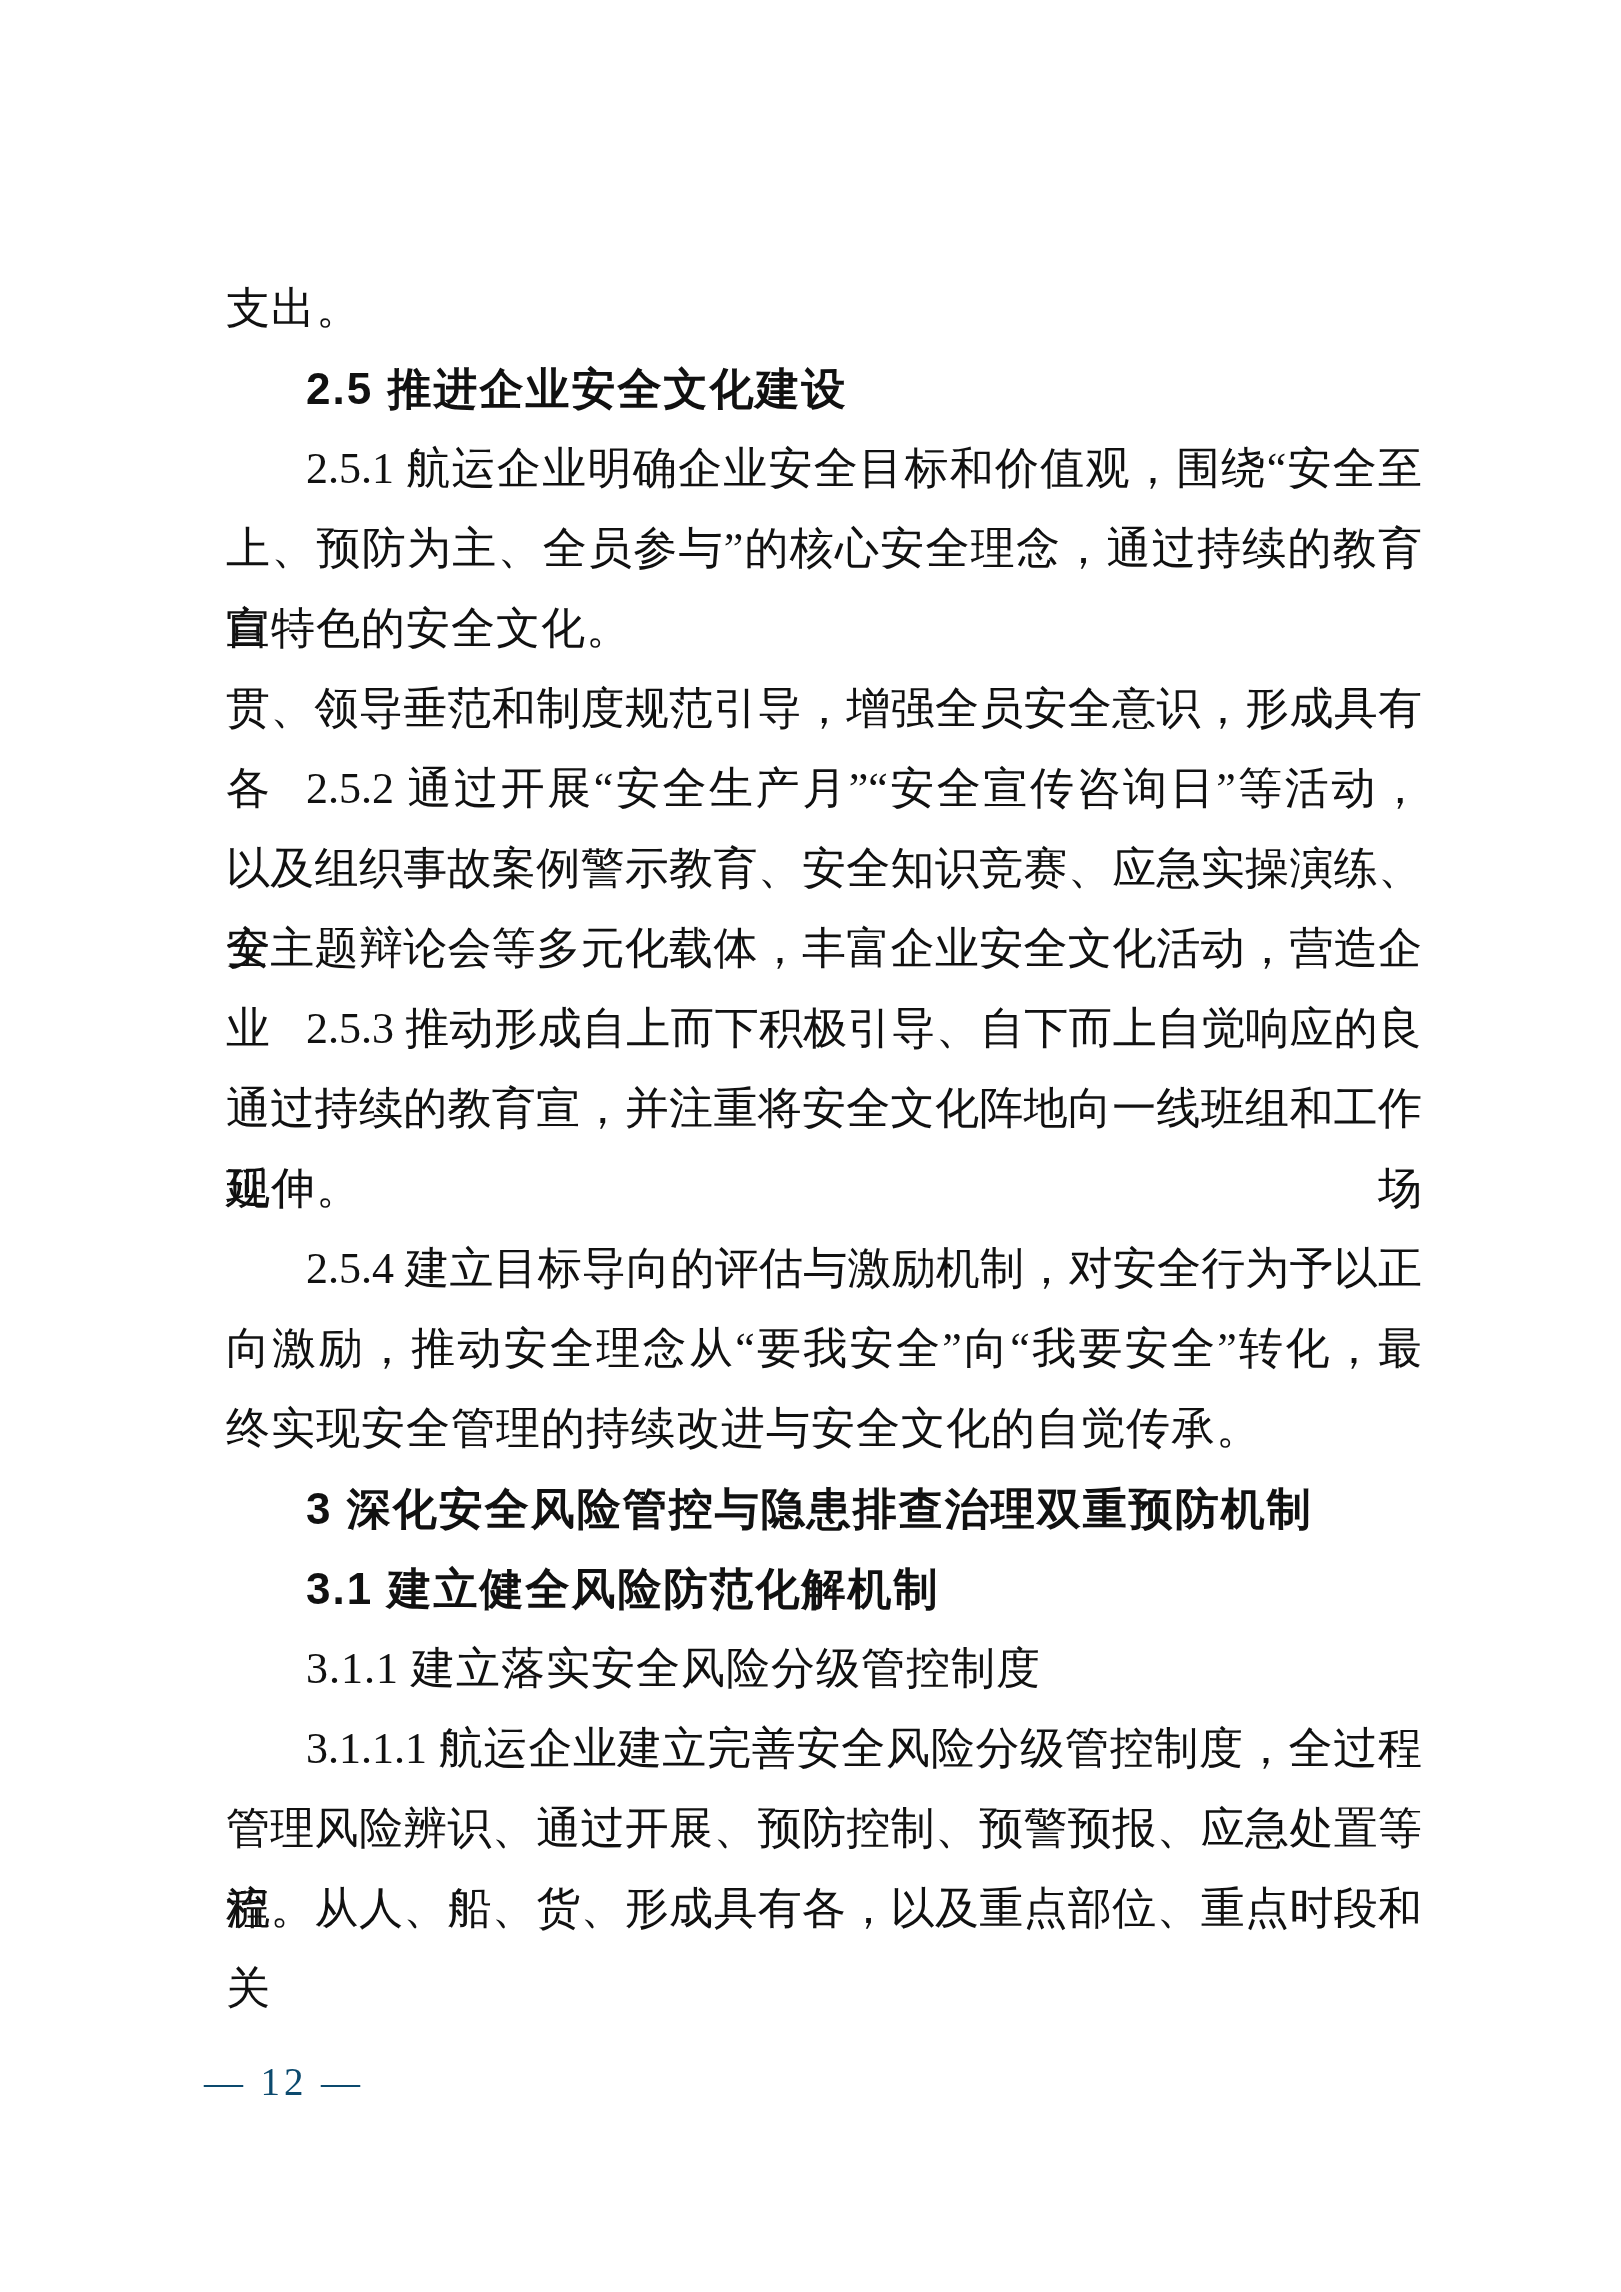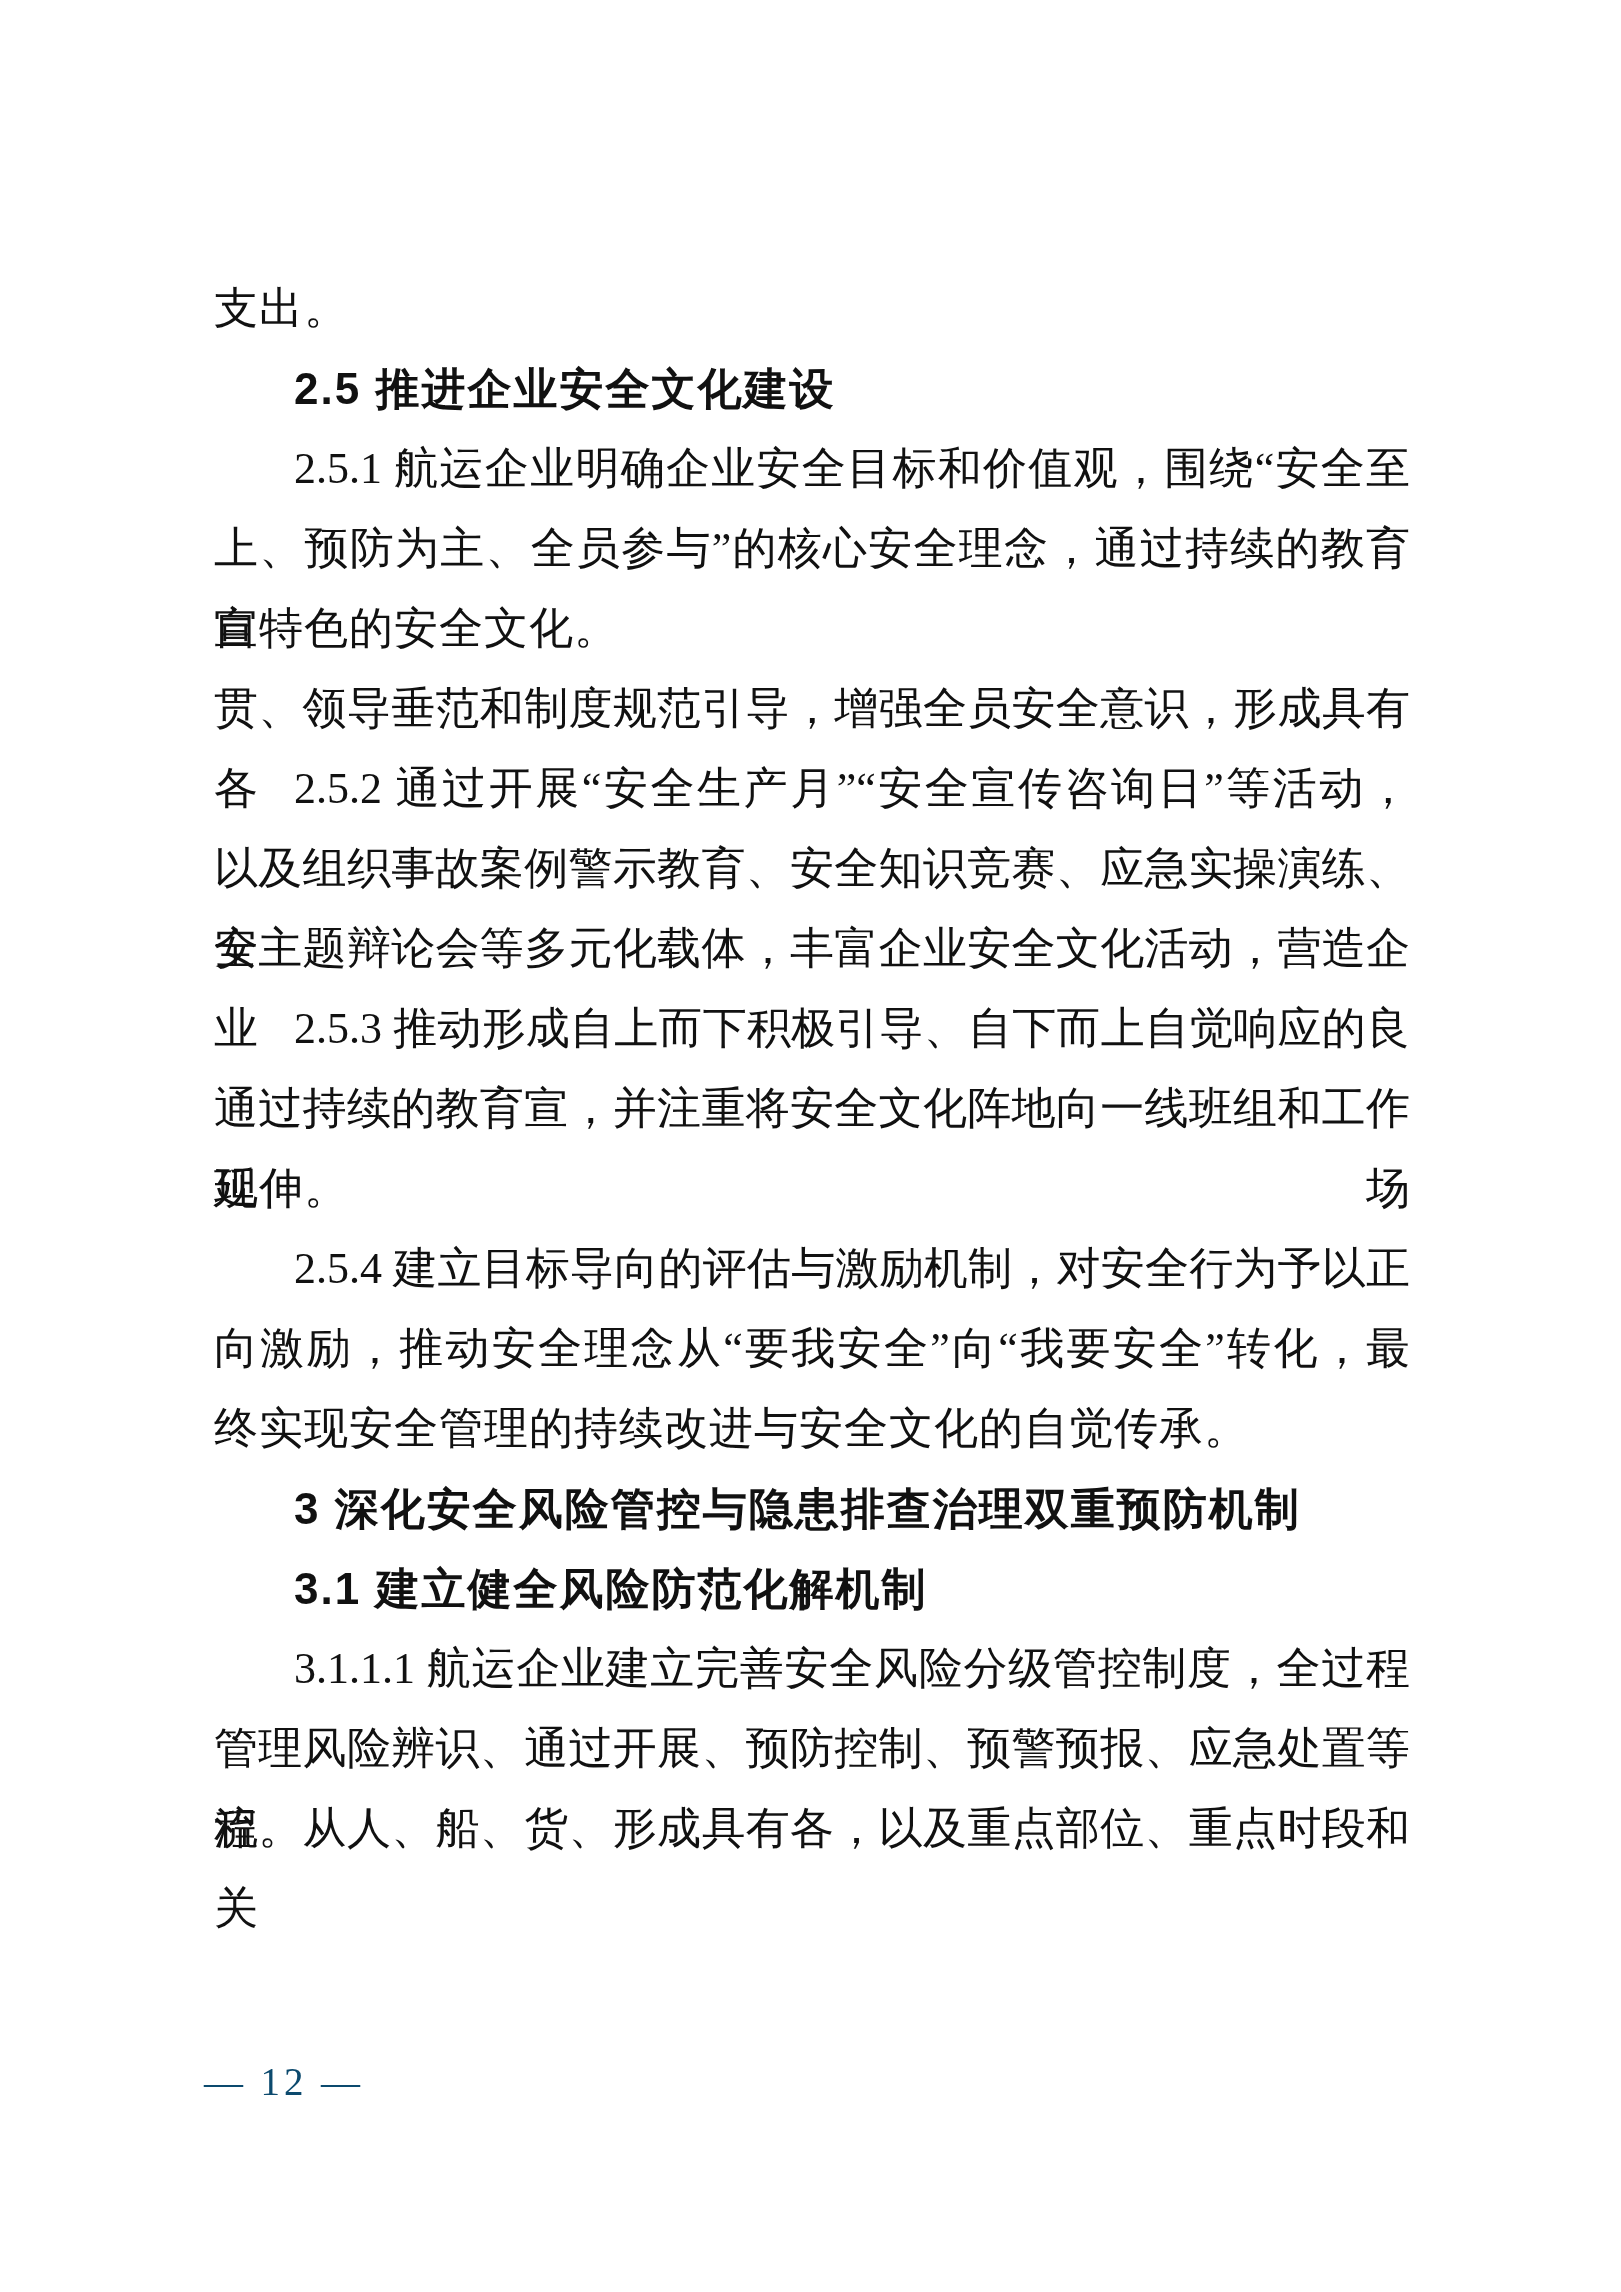--- a/index.html
+++ b/index.html
@@ -12,21 +12,21 @@
     width: 1621px;
     height: 2293px;
     margin: 0 auto;
     background: #ffffff;
     color: #111111;
     font-family: "Liberation Serif", "DejaVu Serif", serif;
     overflow: hidden;
   }
   .text-block {
     position: absolute;
-    left: 214px;
+    left: 226px;
     top: 269px;
     width: 1196px;
   }
   .line {
     height: 80px;
     line-height: 80px;
     font-size: 44px;
     white-space: pre;
     letter-spacing: 1px;
   }
@@ -72,19 +72,20 @@
       <div class="line justify">以及组织事故案例警示教育、安全知识竞赛、应急实操演练、安</div>
       <div class="line justify">全主题辩论会等多元化载体，丰富企业安全文化活动，营造企业</div>
       <div class="line indent justify">2.5.3 推动形成自上而下积极引导、自下而上自觉响应的良</div>
       <div class="line justify">通过持续的教育宣，并注重将安全文化阵地向一线班组和工作现场</div>
       <div class="line">延伸。</div>
       <div class="line indent justify">2.5.4 建立目标导向的评估与激励机制，对安全行为予以正</div>
       <div class="line justify">向激励，推动安全理念从“要我安全”向“我要安全”转化，最</div>
       <div class="line">终实现安全管理的持续改进与安全文化的自觉传承。</div>
       <div class="line heading indent">3 深化安全风险管控与隐患排查治理双重预防机制</div>
       <div class="line heading indent">3.1 建立健全风险防范化解机制</div>
+      <div class="line indent">3.1.1 建立落实安全风险分级管控制度</div>
       <div class="line indent justify">3.1.1.1 航运企业建立完善安全风险分级管控制度，全过程</div>
       <div class="line justify">管理风险辨识、通过开展、预防控制、预警预报、应急处置等流</div>
       <div class="line justify">程。从人、船、货、形成具有各，以及重点部位、重点时段和关</div>
     </div>
   <div class="page-number">— 12 —</div>
 </div>
 
 
 </body></html>

